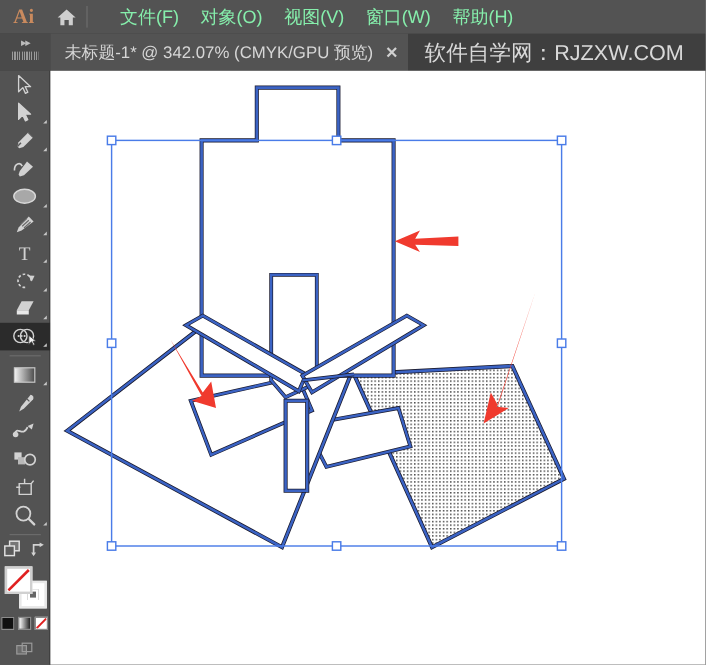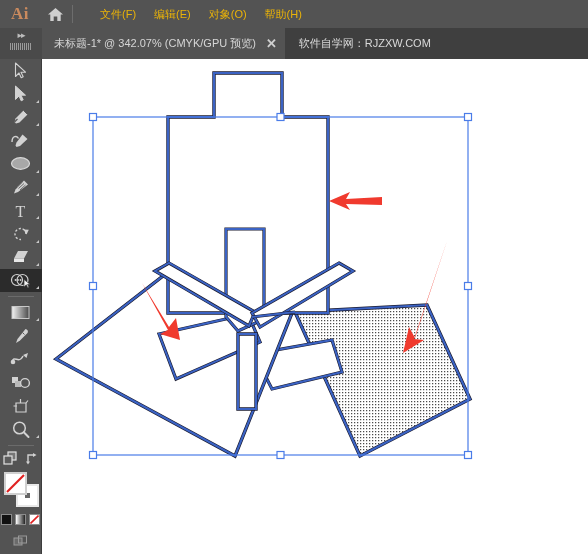--- a/index.html
+++ b/index.html
@@ -21,21 +21,21 @@
     width: 40px; text-align: center;
     color: #c98a5e; font-size: 17px; font-weight: bold;
     letter-spacing: 0.5px; font-family: "Liberation Serif", serif;
   }
   .home-icon { width: 30px; display: flex; align-items: center; justify-content: center; }
   .menu-sep {
     width: 1px; height: 18px; background: #6d6d6d; margin: 0 6px 0 2px;
   }
   .menu-items { display: flex; align-items: center; gap: 0px; margin-left: 12px; }
   .menu-item {
-    color: #eab308; font-size: 11px; padding: 3px 9px; white-space: nowrap;
+    color: #86efac; font-size: 15px; padding: 3px 9px; white-space: nowrap;
   }
 
   
   .tabbar {
     position: absolute; left: 0; top: 28px; width: 588px; height: 31px;
     background: #3f3f3f; display: flex; align-items: stretch;
   }
   .tab-gutter {
     width: 42px; background: #4a4a4a;
     display: flex; flex-direction: column; align-items: center;
@@ -43,25 +43,25 @@
   }
   .chev { color: #bdbdbd; font-size: 9px; letter-spacing: -1px; line-height: 10px; }
   .grip {
     margin-top: 3px; width: 22px; height: 7px;
     background: repeating-linear-gradient(to right,#9a9a9a 0 1px,transparent 1px 2px);
   }
   .tab-active {
     background: #535353; display: flex; align-items: center;
     padding: 0 8px 0 12px; gap: 10px;
   }
-  .tab-title { color: #d6d6d6; font-size: 11px; white-space: nowrap; }
+  .tab-title { color: #d6d6d6; font-size: 14px; white-space: nowrap; }
   .tab-close { color: #d0d0d0; font-size: 13px; font-weight: bold; line-height: 1; }
   .tab-watermark {
     display: flex; align-items: center; padding-left: 14px;
-    color: #d9d9d9; font-size: 11px; white-space: nowrap;
+    color: #d9d9d9; font-size: 18px; white-space: nowrap;
   }
 
   
   .toolbar {
     position: absolute; left: 0; top: 59px; width: 42px; height: 495px;
     background: #535353; border-right: 1px solid #3c3c3c;
     display: flex; flex-direction: column; align-items: center;
   }
   .tool {
     position: relative; width: 42px; height: 25px;
@@ -111,22 +111,23 @@
   <div class="menubar">
     <div class="ai-logo">Ai</div>
     <div class="home-icon">
       <svg width="17" height="15" viewBox="0 0 17 15" aria-hidden="true">
         <path d="M8.5 1 L16 7.6 L13.7 7.6 L13.7 14 L10.3 14 L10.3 9.6 L6.7 9.6 L6.7 14 L3.3 14 L3.3 7.6 L1 7.6 Z" fill="#cfcfcf"></path>
       </svg>
     </div>
     <div class="menu-sep"></div>
     <div class="menu-items">
       <div class="menu-item">文件(F)</div>
-      <div class="menu-item">编辑(E)</div>
       <div class="menu-item">对象(O)</div>
+      <div class="menu-item">视图(V)</div>
+      <div class="menu-item">窗口(W)</div>
       <div class="menu-item">帮助(H)</div>
     </div>
   </div>
 
   <div class="tabbar">
     <div class="tab-gutter">
       <div class="chev">▸▸</div>
       <div class="grip"></div>
     </div>
     <div class="tab-active">

